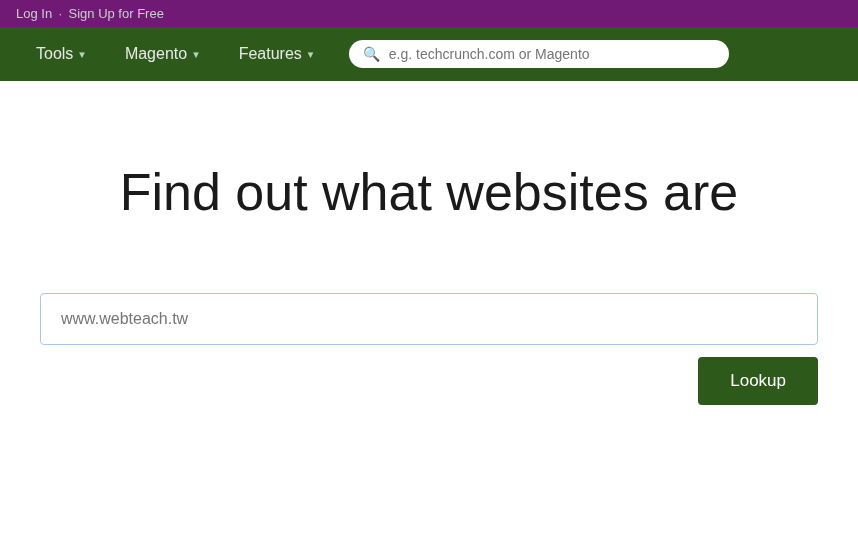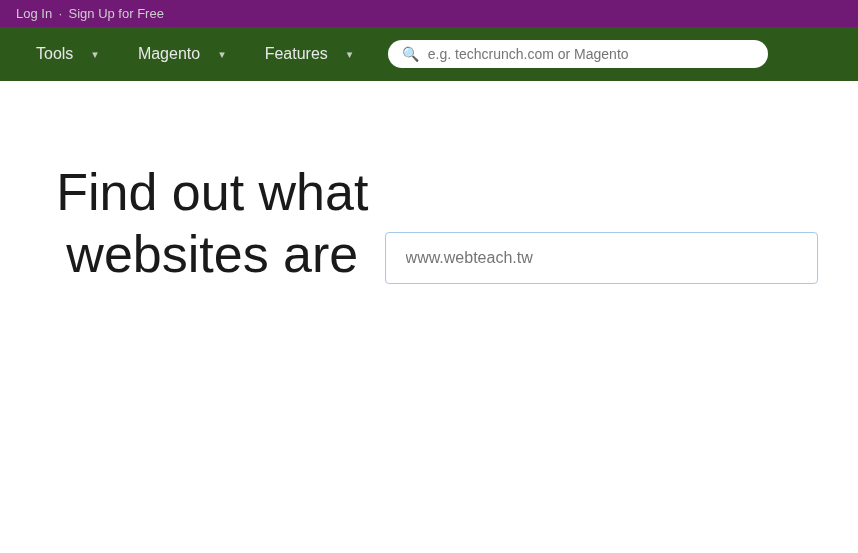--- a/index.html
+++ b/index.html
@@ -41,21 +41,21 @@
       gap: 0;
     }
 
     .nav-item {
       color: #e8e8e8;
       font-size: 16px;
       padding: 18px 20px;
       cursor: pointer;
       display: flex;
       align-items: center;
-      gap: 19px;
+      gap: 6px;
       text-decoration: none;
       white-space: nowrap;
     }
 
     .chevron {
       font-size: 11px;
       opacity: 0.8;
     }
 
     
@@ -84,21 +84,21 @@
       outline: none;
       font-size: 14px;
       color: #555;
       width: 100%;
       background: transparent;
     }
 
     
     .hero {
       display: flex;
-      flex-direction: row;
+      flex-direction: column;
       align-items: center;
       padding: 80px 40px 60px;
     }
 
     .hero-title {
       font-size: 52px;
       font-weight: 400;
       color: #1a1a1a;
       text-align: center;
       line-height: 1.2;
@@ -169,14 +169,15 @@
   </div>
 </nav>
 
 <section class="hero">
   <h1 class="hero-title">
     <span>Find out what websites are</span><br>
   </h1>
 
   <div class="hero-search-container">
     <input class="hero-search-input" type="text" placeholder="www.webteach.tw" style="">
+    <button class="hero-search-button">Lookup</button>
   </div>
 </section>
 
 </body></html>

